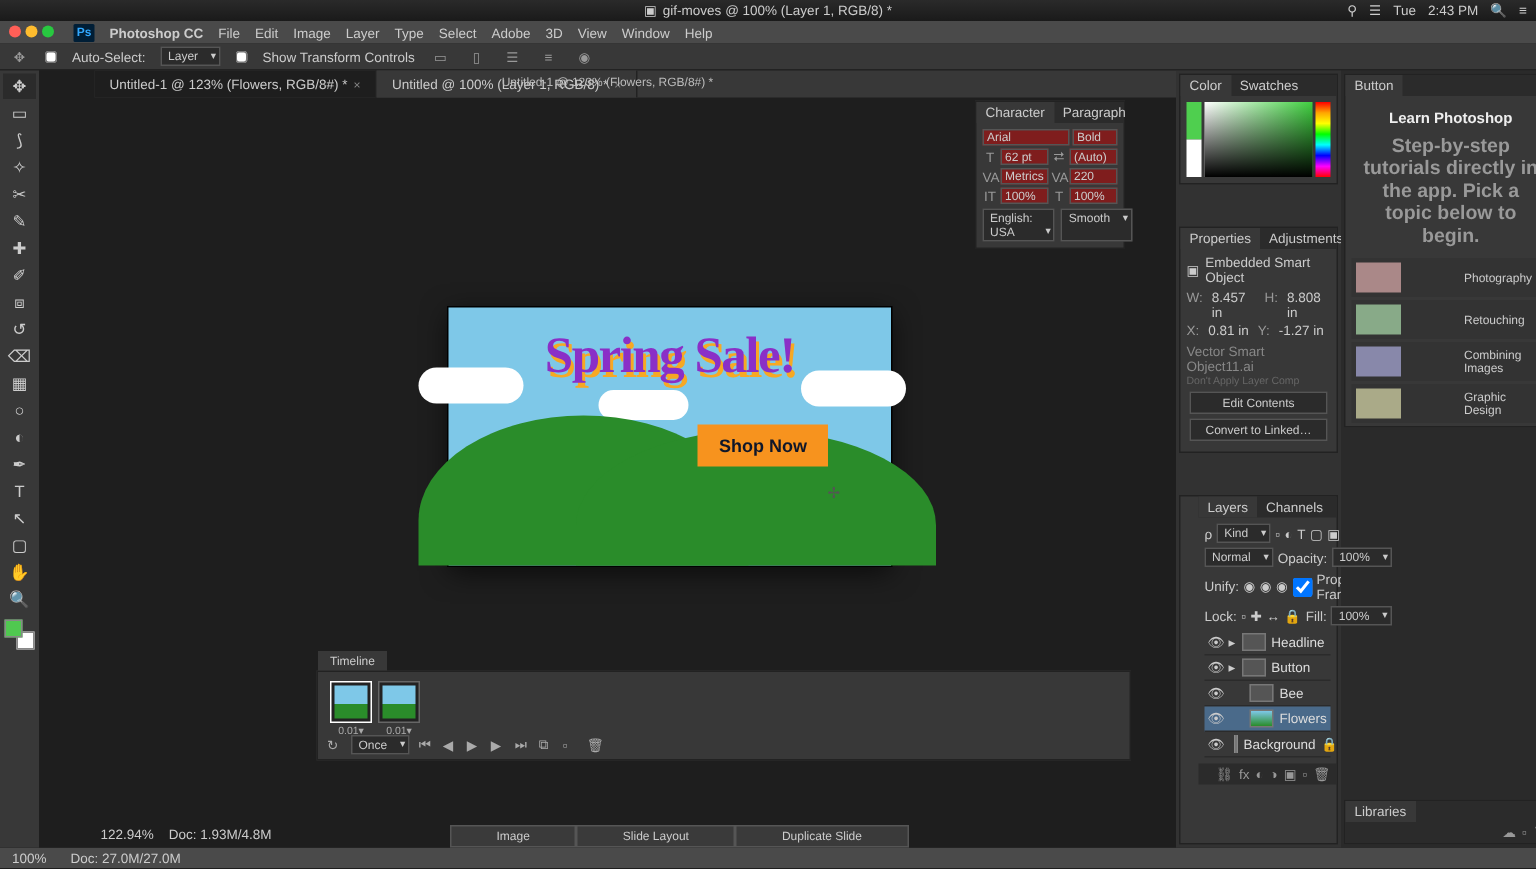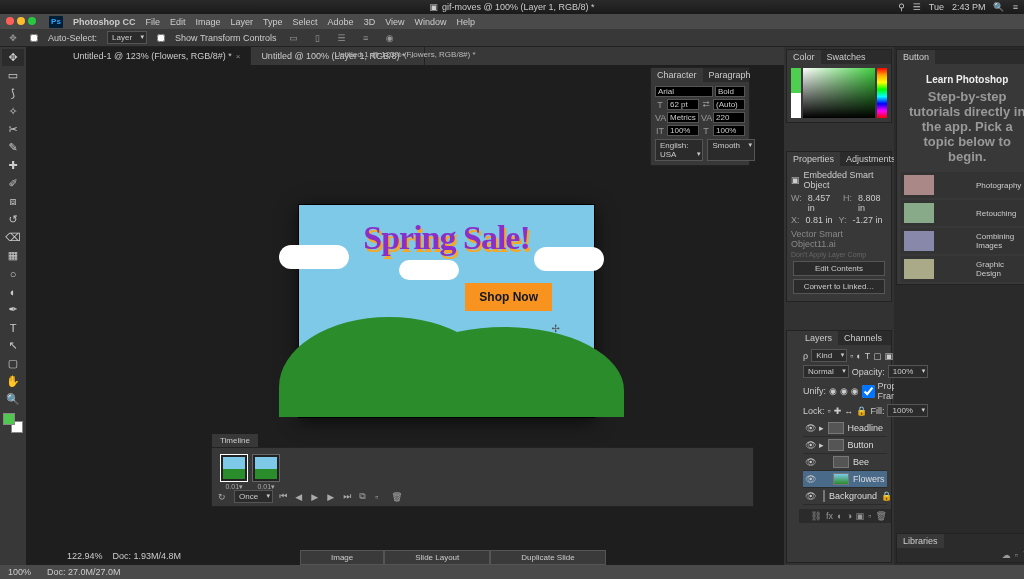--- a/index.html
+++ b/index.html
@@ -36,21 +36,21 @@
 .swatches .bg { position:absolute; width:12px; height:12px; background:#fff; border:1px solid #888; right:0; bottom:0;}
 
 
 .docarea { flex: 1; background: #1e1e1e; display: flex; flex-direction: column; position: relative; padding-left: 37px; }
 .tabbar { height: 18px; background: #383838; display: flex; align-items: stretch; font-size: 8px; }
 .tab { padding: 0 10px; display: flex; align-items: center; background: #383838; color: #bbb; border-right: 1px solid #222; gap:4px;}
 .tab.active { background: #1e1e1e; }
 .tab .x { color:#888; font-size:8px;}
 .wintitle { position: absolute; left: 50%; transform: translateX(-50%); top: 3px; font-size: 8px; color:#bbb;}
 .canvas-wrap { flex: 1; position: relative; overflow: hidden; }
-.canvas-shadow { position: absolute; left: 236px; top: 140px; width: 295px; height: 212px; box-shadow: 0 0 0 1px #000, 0 4px 18px rgba(0,0,0,.7); }
+.canvas-shadow { position: absolute; left: 236px; top: 140px; width: 295px; height: 172px; box-shadow: 0 0 0 1px #000, 0 4px 18px rgba(0,0,0,.7); }
 .sky { position:absolute; inset:0; background:#7ec8e8;}
 .hill1 { position:absolute; bottom:0; left:-20px; width: 220px; height: 100px; background:#2a8c2a; border-radius: 50% 50% 0 0 / 70% 70% 0 0;}
 .hill2 { position:absolute; bottom:0; right:-30px; width: 240px; height: 90px; background:#2a8c2a; border-radius: 50% 50% 0 0 / 70% 70% 0 0;}
 .cloud { position:absolute; background:#fff; border-radius: 30px; }
 .cloud.c1 { left:-20px; top:40px; width:70px; height:24px; }
 .cloud.c2 { left:100px; top:55px; width:60px; height:20px; }
 .cloud.c3 { right:-10px; top:42px; width:70px; height:24px; }
 .headline { position:absolute; left:0; right:0; top:14px; text-align:center; font-family: "Cooper Black", Georgia, serif; font-weight: 900; font-size: 34px; letter-spacing:-1px; color:#8a2fc7; text-shadow: 2px 3px 0 #f7a823; }
 .btn { position:absolute; right:42px; top:78px; background:#f7931e; color:#0f172a; font-size:12px; font-weight:600; padding:7px 14px; font-family: Arial;}
 .crosshair { position:absolute; right:34px; top:118px; color:#555; font-size:10px;}
@@ -83,21 +83,21 @@
 .cp-sv { flex:1; background: linear-gradient(to right,#fff,#3fcf3f); position:relative;}
 .cp-sv::before{content:"";position:absolute;inset:0;background:linear-gradient(to top, #000, transparent);}
 .cp-hue { width:10px; background: linear-gradient(red,orange,yellow,lime,cyan,blue,magenta,red);}
 .cp-swatch { width:10px;}
 .cp-swatch .fgb{height:50%;background:#4fcf4f;} .cp-swatch .bgb{height:50%;background:#fff;}
 
 
 .char-grid { display:grid; grid-template-columns: 1fr 1fr; gap:2px;}
 .char-grid .ci { display:flex; align-items:center; gap:2px;}
 .ci .lbl{width:10px;text-align:center;color:#999;}
-.ci .val{flex:1;background:#000000;border:1px solid #555;padding:0 2px;color:#ccc;font-size:8px;}
+.ci .val{flex:1;background:#7f1d1d;border:1px solid #555;padding:0 2px;color:#ccc;font-size:8px;}
 
 
 .prop-row { display:flex; gap:6px; margin:2px 0;}
 .prop-row span.k{color:#999;}
 .prop-btn { background:#2b2b2b; border:1px solid #555; text-align:center; padding:2px; margin:3px 2px; font-size:8px;}
 
 
 .layers-body { font-size:8px;}
 .layers-top { display:flex; align-items:center; gap:3px; padding-bottom:3px;}
 .layers-top .sel{flex:1;}

